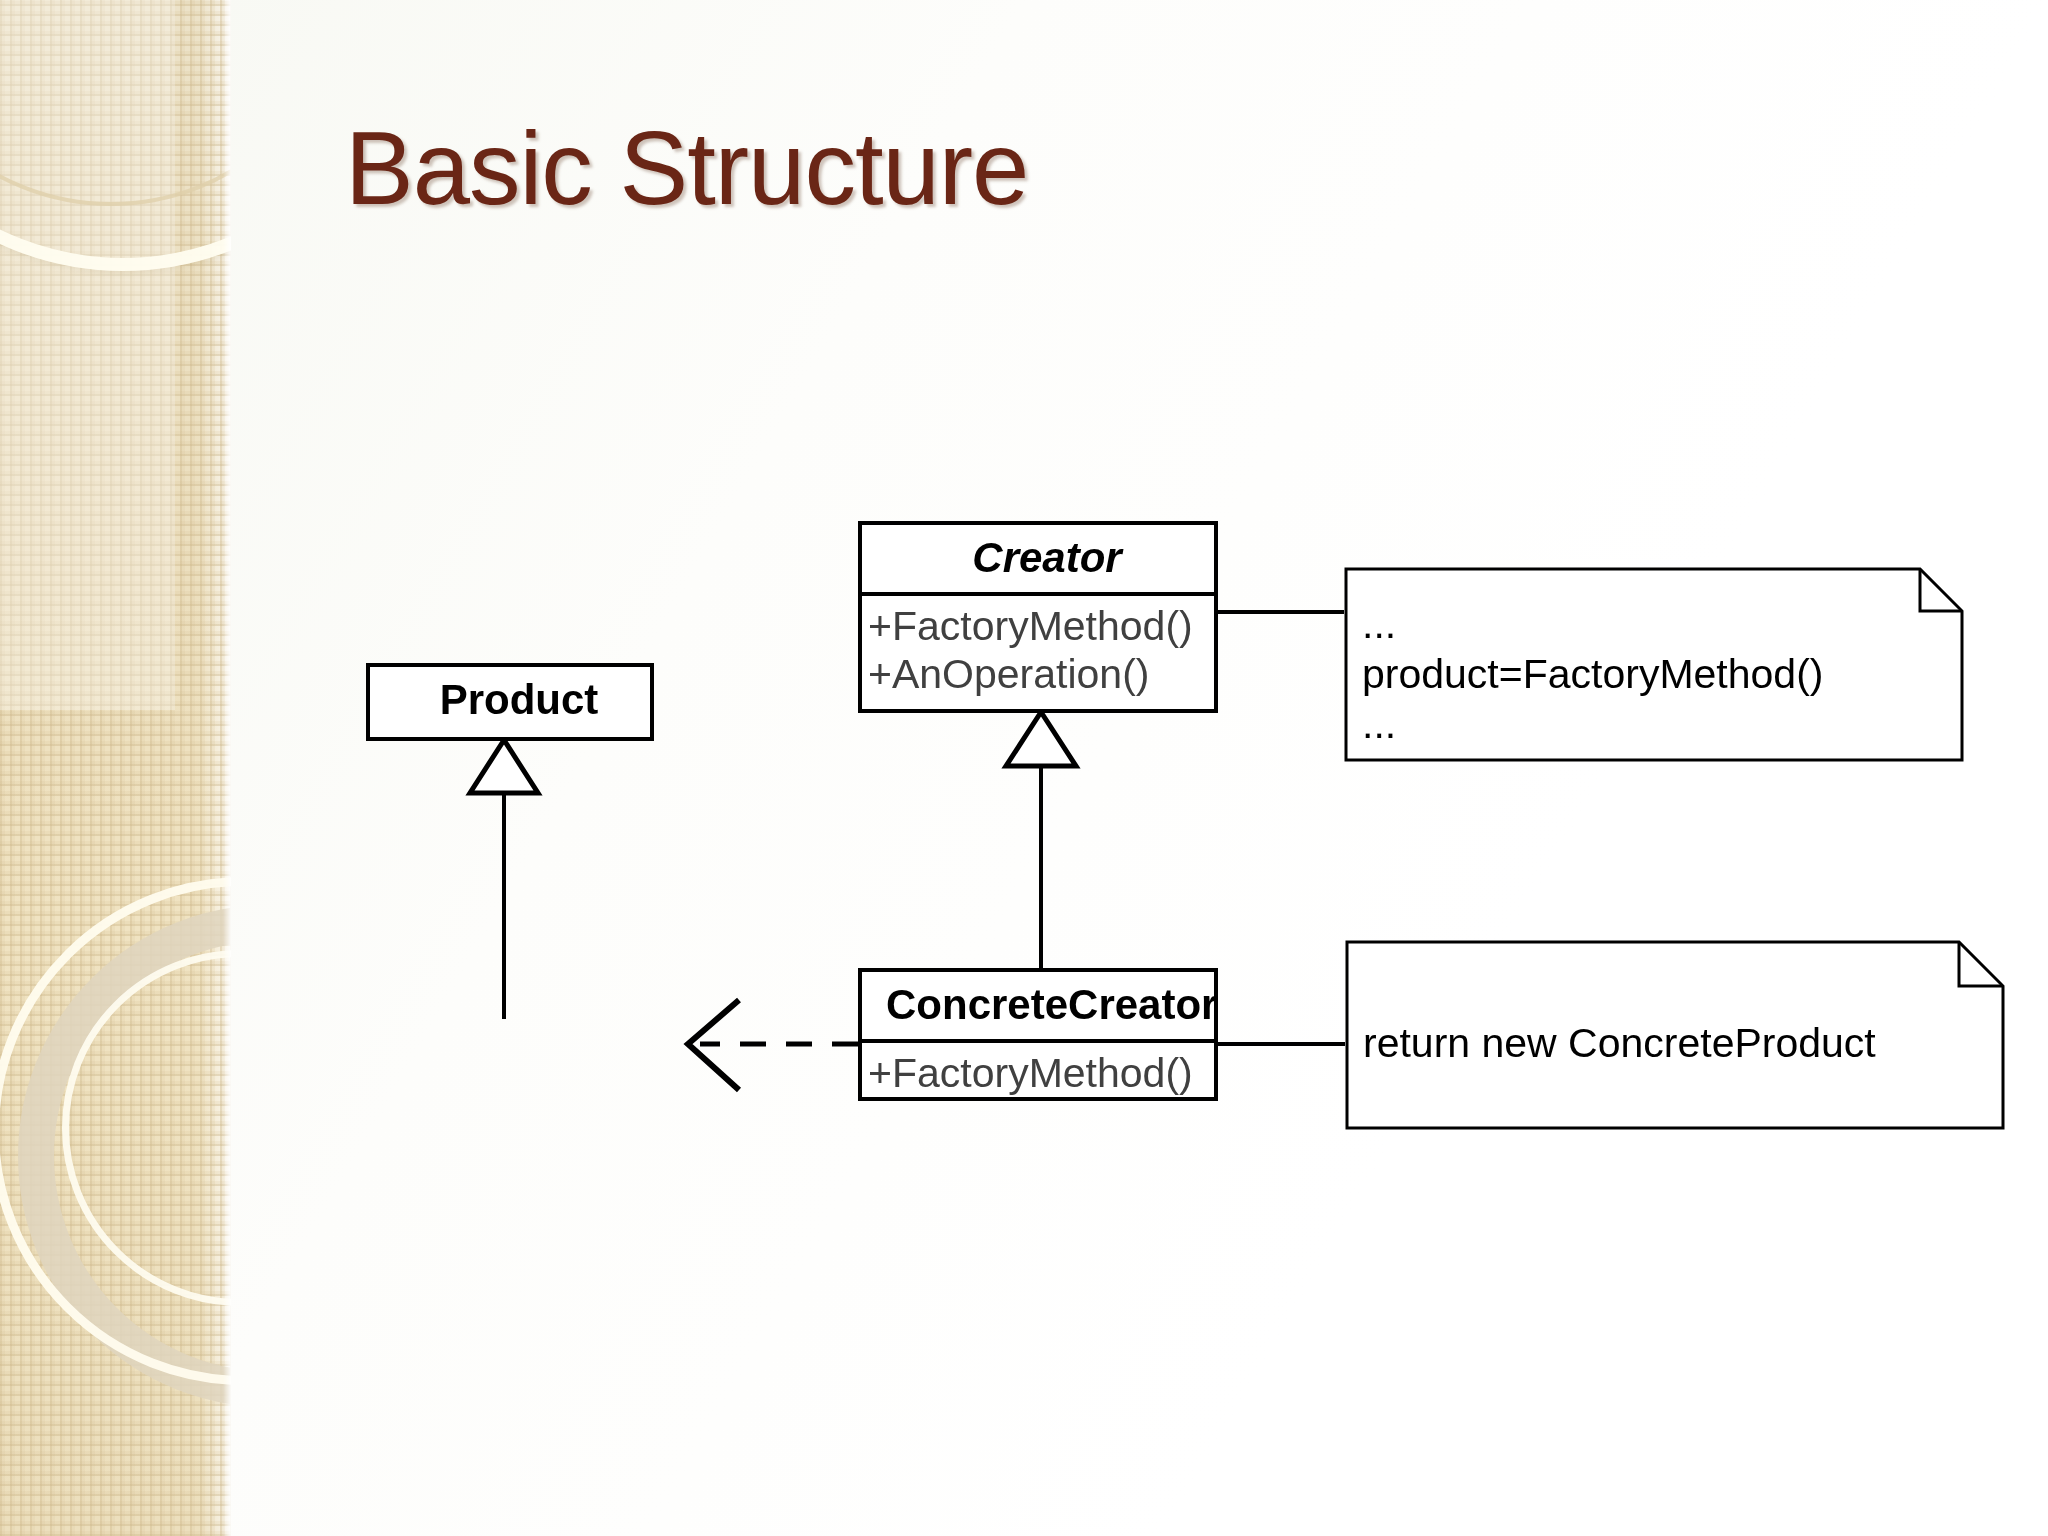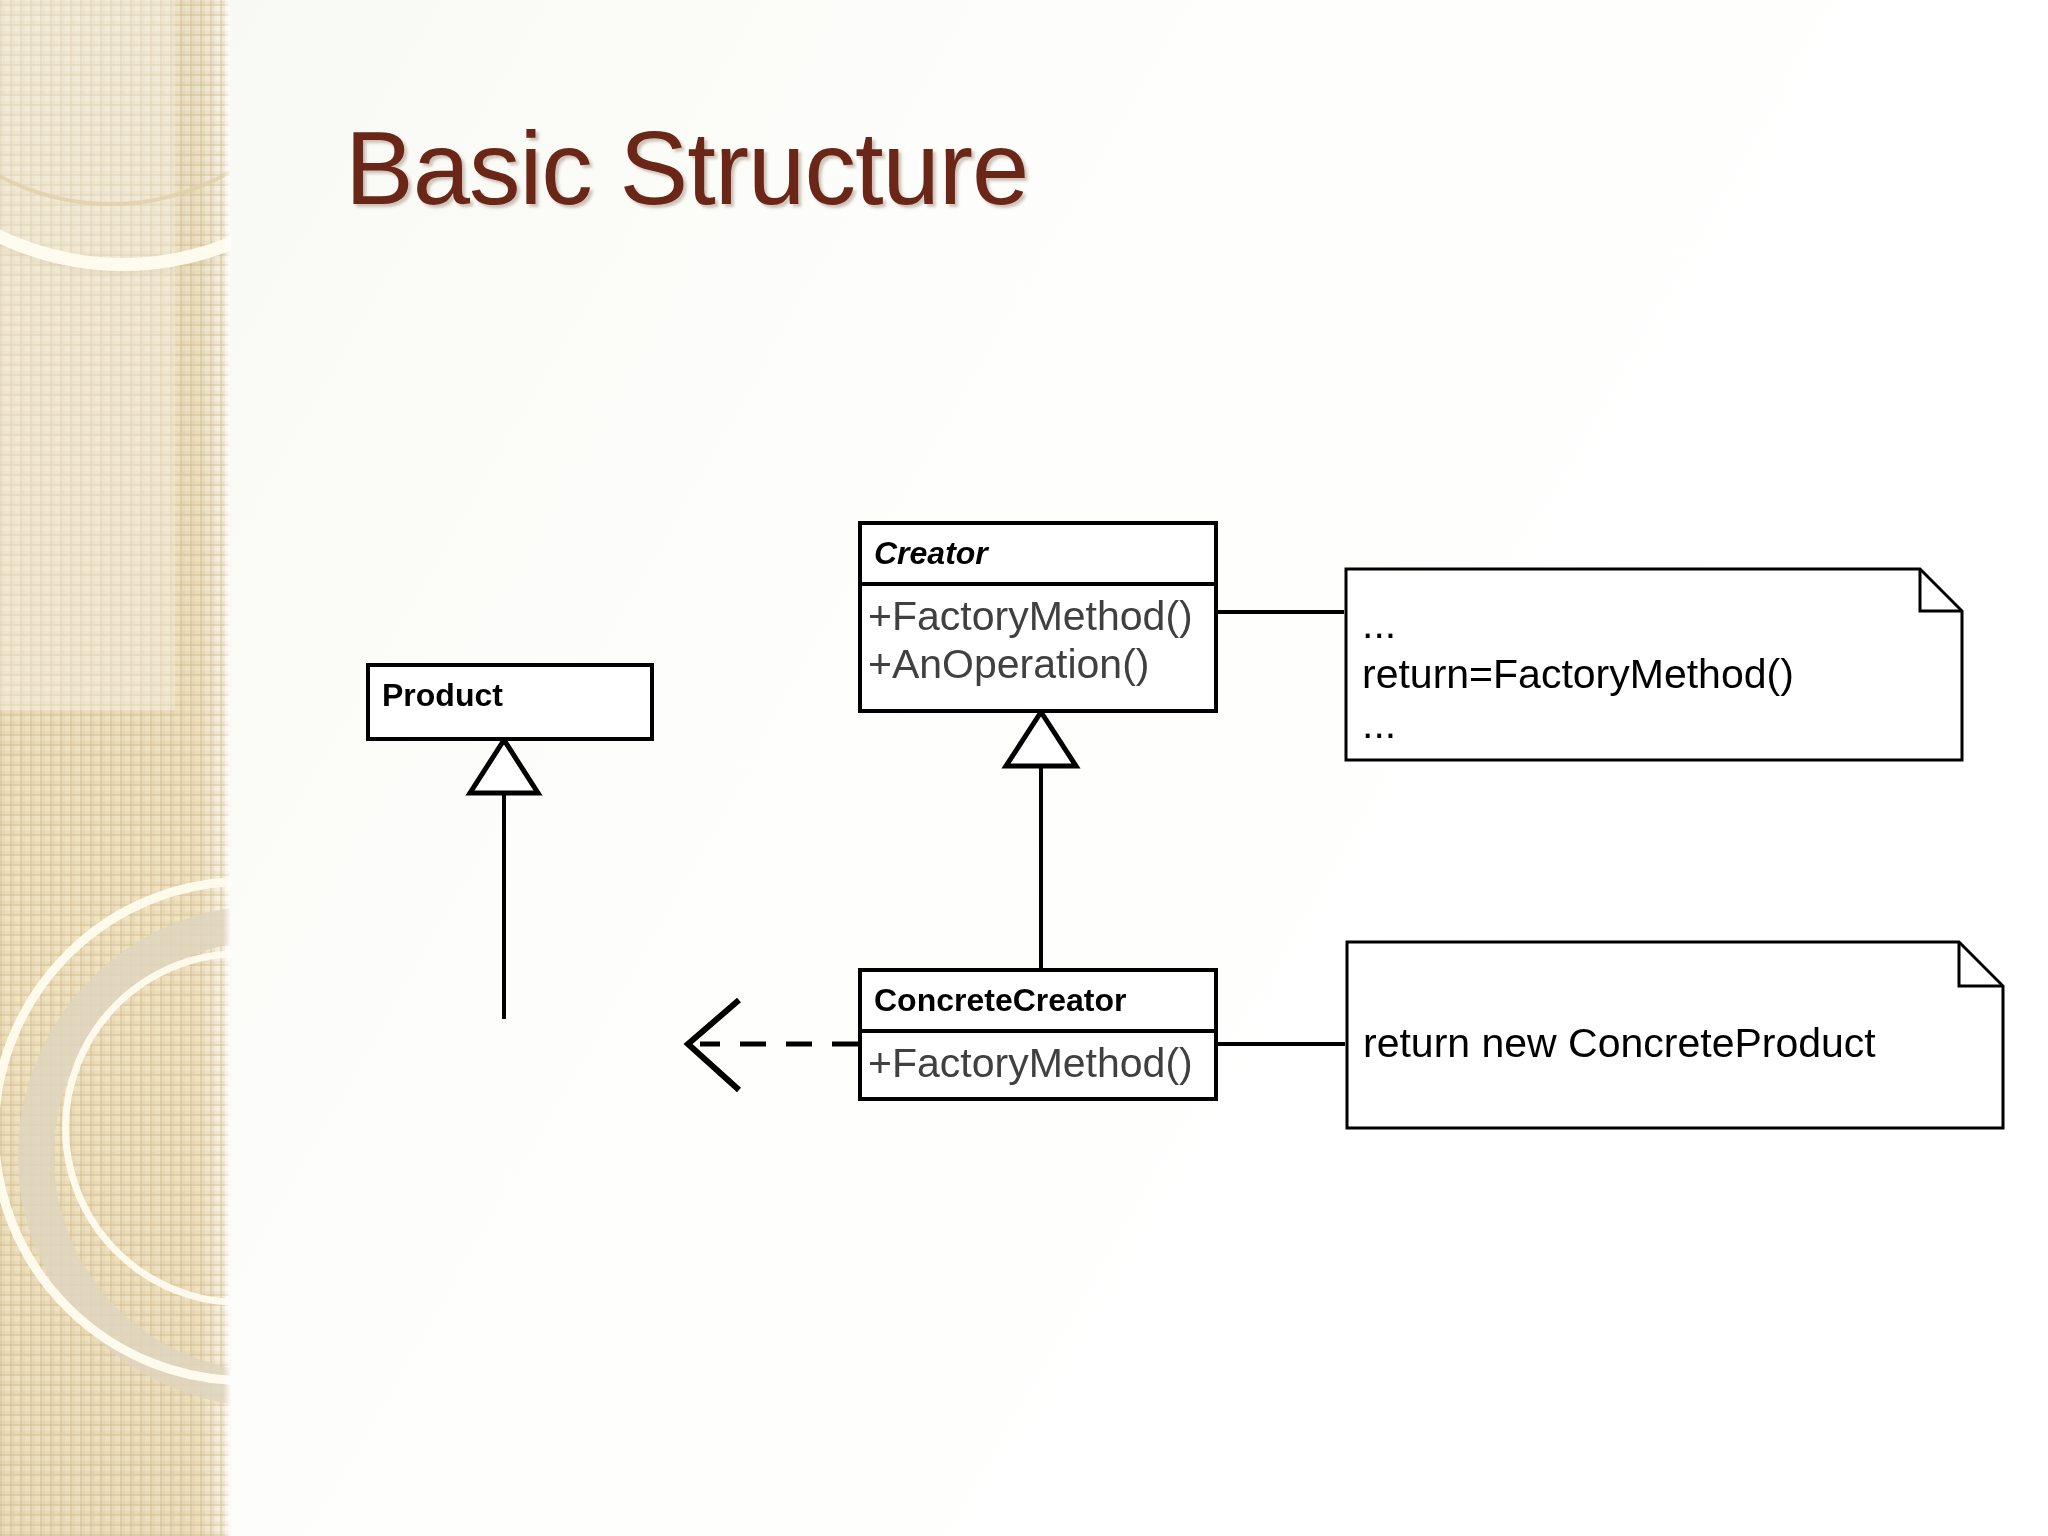--- a/index.html
+++ b/index.html
@@ -111,26 +111,26 @@
     left: 0; top: 0;
     width: 2048px; height: 1536px;
   }
   .uml-box {
     position: absolute;
     background: #ffffff;
     border: 4px solid #000000;
     box-sizing: border-box;
   }
   .uml-title {
-    text-align: left;
-    font-size: 32px;
+    text-align: center;
+    font-size: 42px;
     font-weight: bold;
     color: #000;
     line-height: 1.0;
-    padding: 12px 6px 13px 12px;
+    padding: 12px 6px 13px 24px;
     white-space: nowrap;
   }
   .uml-title.abstract { font-style: italic; }
   .uml-divider {
     height: 0;
     border-top: 4px solid #000;
   }
   .uml-ops {
     padding: 6px 4px 8px 6px;
   }
@@ -235,21 +235,21 @@
       </div>
     </div>
 
     <div class="uml-note" style="left:1344px; top:567px; width:620px; height:195px;">
       <svg width="620" height="195" viewBox="0 0 620 195">
         <path d="M2,2 H576 L618,44 V193 H2 Z" fill="#ffffff" stroke="#000" stroke-width="3"></path>
         <path d="M576,2 V44 H618" fill="none" stroke="#000" stroke-width="3"></path>
       </svg>
       <div class="note-text" style="top:32px;">
         <div class="note-line">...</div>
-        <div class="note-line">return=FactoryMethod()</div>
+        <div class="note-line">product=FactoryMethod()</div>
         <div class="note-line">...</div>
       </div>
     </div>
 
     <div class="uml-note" style="left:1345px; top:940px; width:660px; height:190px;">
       <svg width="660" height="190" viewBox="0 0 660 190">
         <path d="M2,2 H614 L658,46 V188 H2 Z" fill="#ffffff" stroke="#000" stroke-width="3"></path>
         <path d="M614,2 V46 H658" fill="none" stroke="#000" stroke-width="3"></path>
       </svg>
       <div class="note-text" style="top:78px;">

